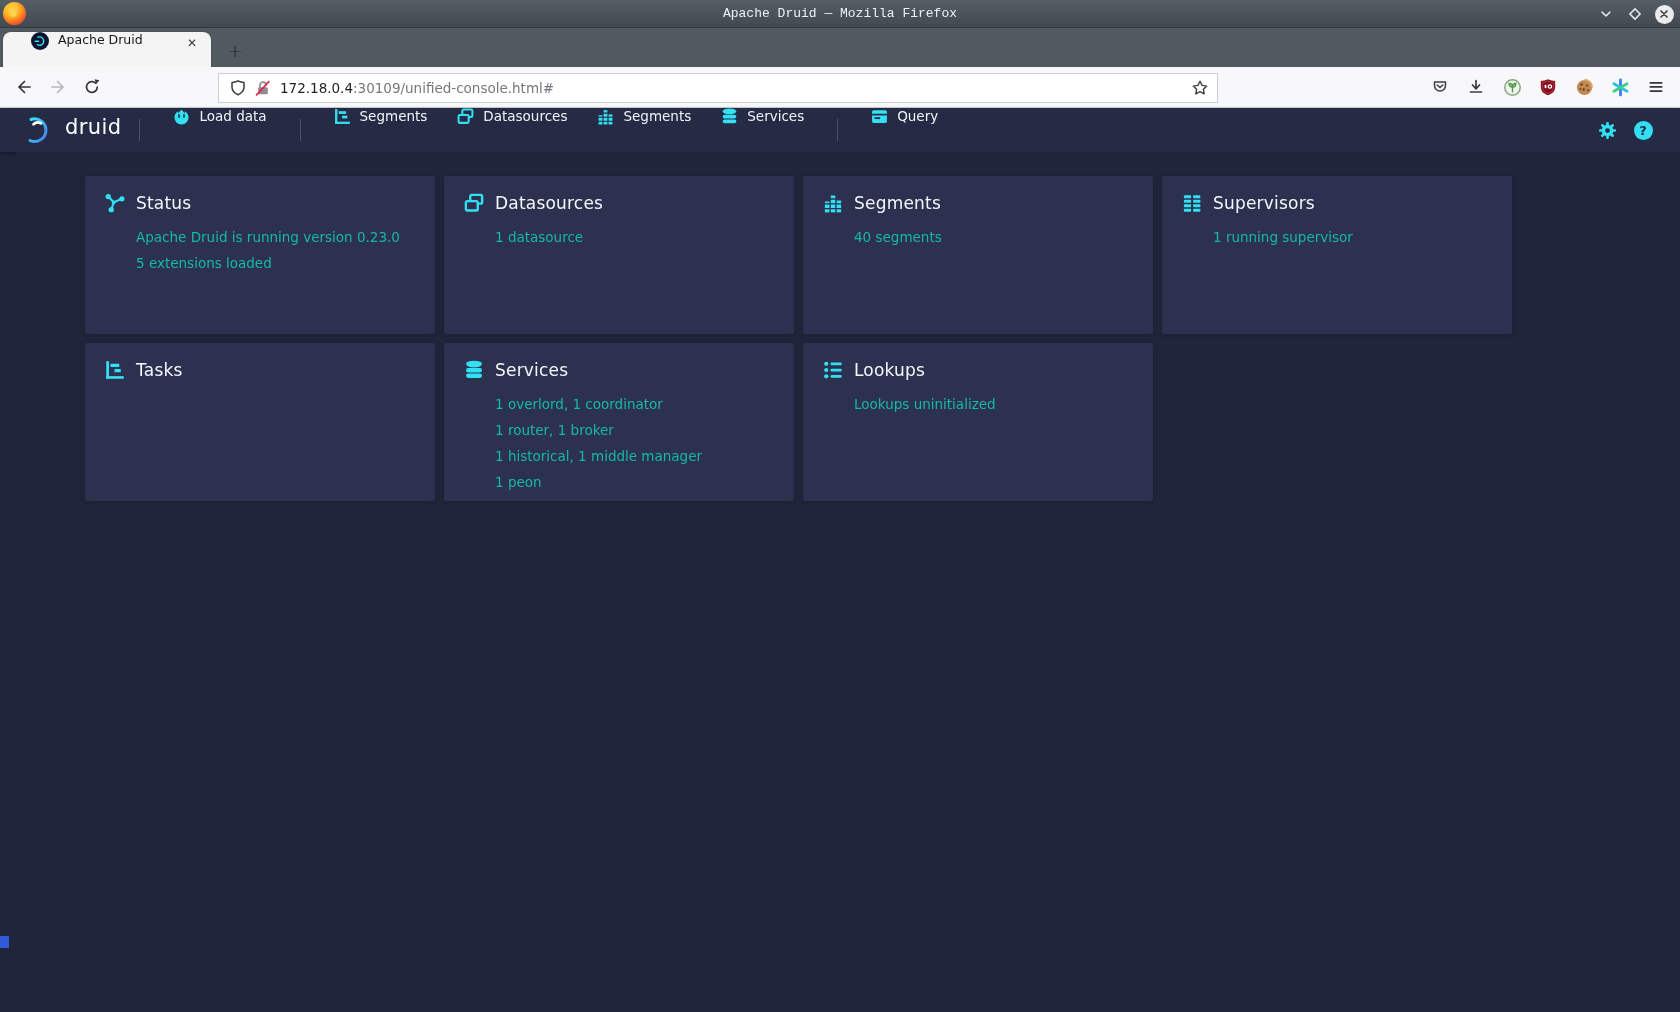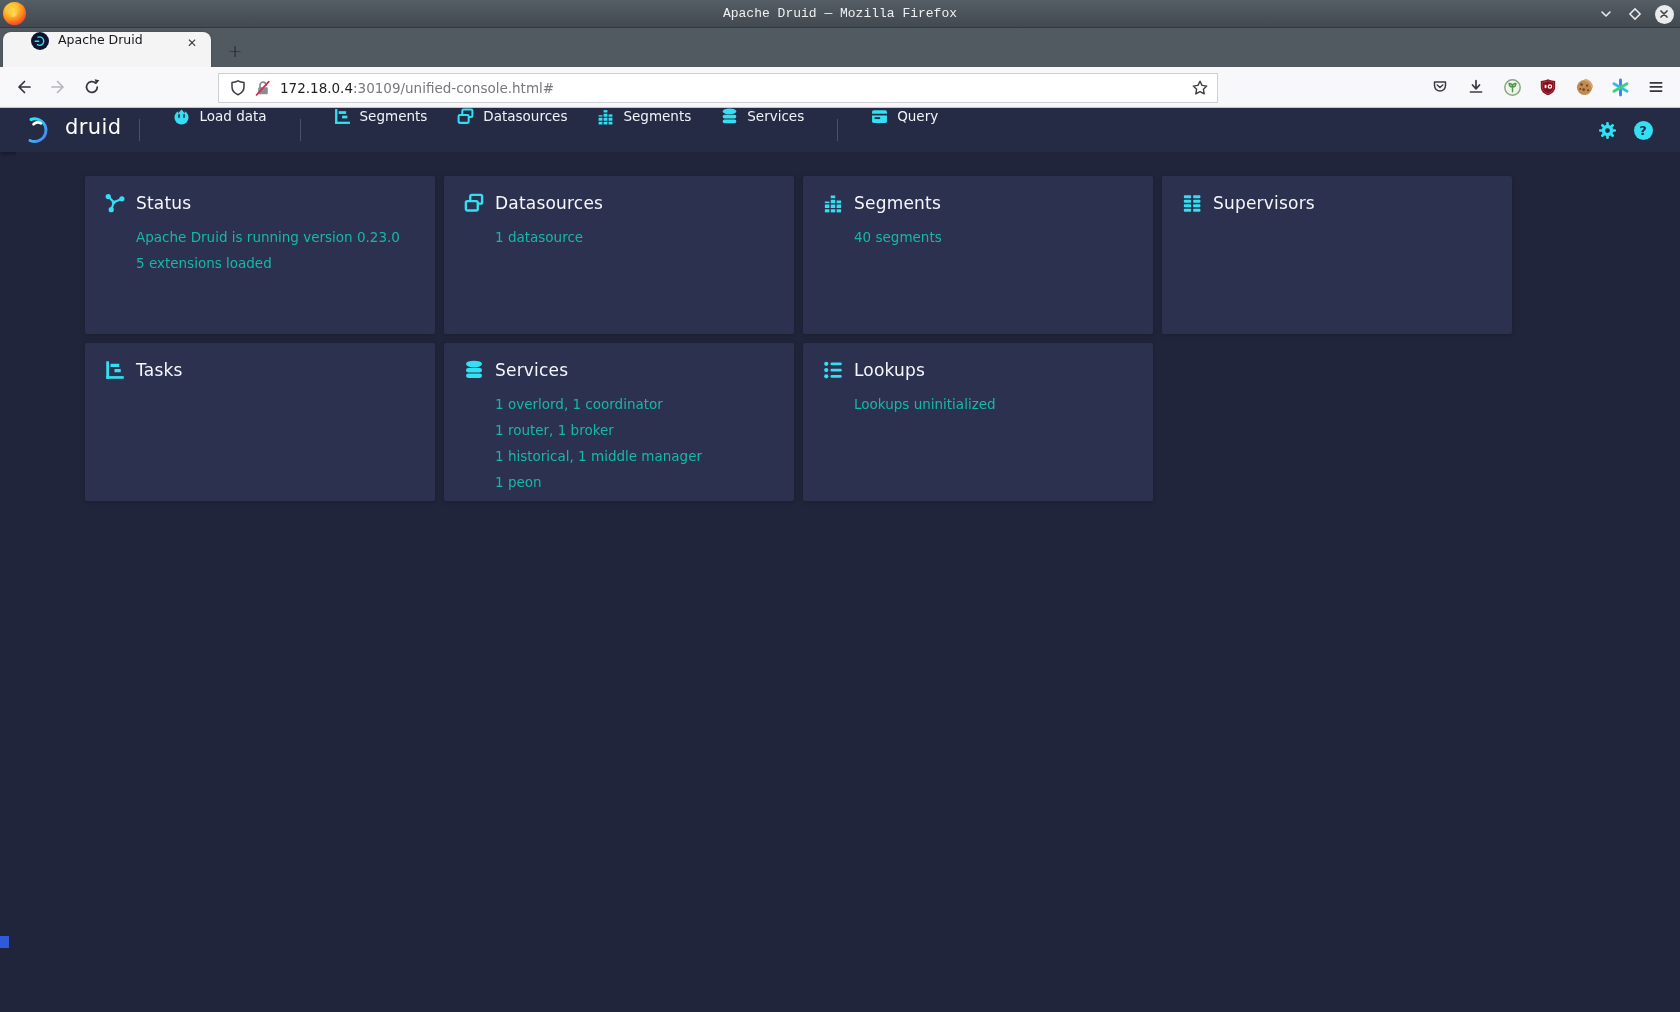--- a/index.html
+++ b/index.html
@@ -377,20 +377,23 @@
               <rect x="1.5" y="9" width="5.8" height="2.3" rx=".6"></rect>
               <rect x="1.5" y="12.6" width="5.8" height="2.3" rx=".6"></rect>
               <rect x="8.9" y="1.8" width="5.8" height="2.3" rx=".6"></rect>
               <rect x="8.9" y="5.4" width="5.8" height="2.3" rx=".6"></rect>
               <rect x="8.9" y="9" width="5.8" height="2.3" rx=".6"></rect>
               <rect x="8.9" y="12.6" width="5.8" height="2.3" rx=".6"></rect>
             </g>
           </svg>
         <span class="card-title">Supervisors</span>
       </div>
+      <div class="card-body">
+        <div class="card-line">1 running supervisor</div>
+      </div>
     </div>
 
     <div class="card">
       <div class="card-head">
         <svg width="20" height="20" viewBox="0 0 16 16">
             <g fill="#33dff2">
               <rect x="1" y="1" width="2.2" height="14"></rect>
               <rect x="1" y="12.9" width="14" height="2.1"></rect>
               <rect x="4.4" y="3" width="7" height="2.6"></rect>
               <rect x="7.6" y="7.2" width="5" height="2.6"></rect>

